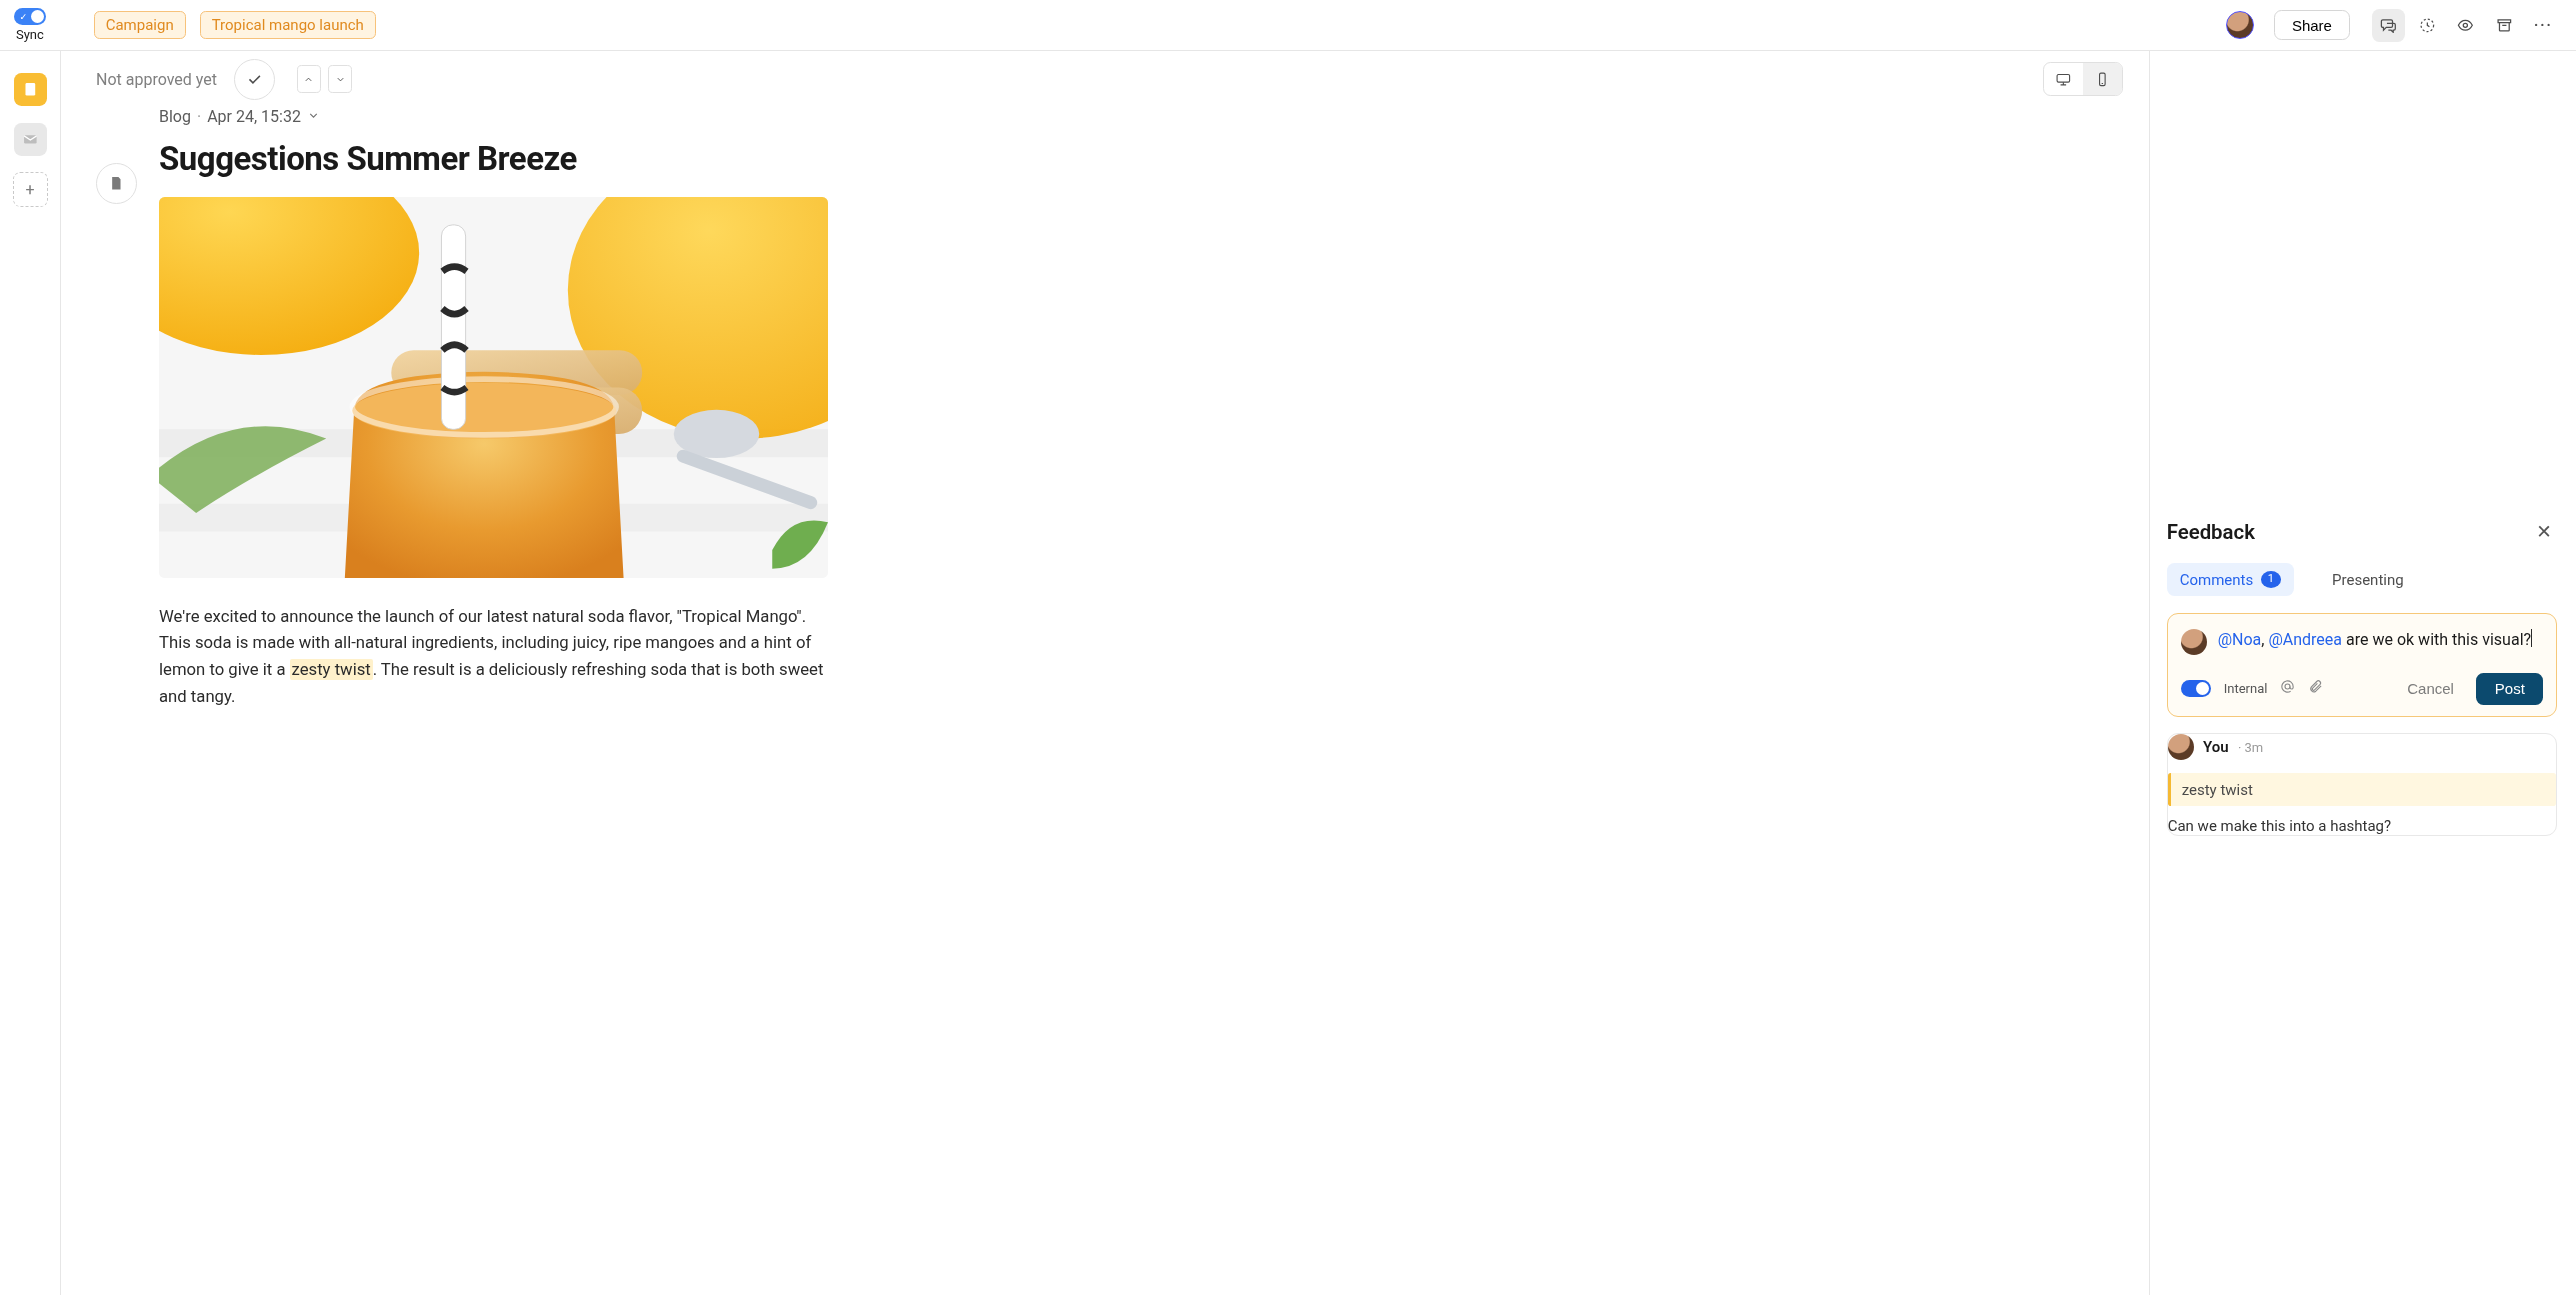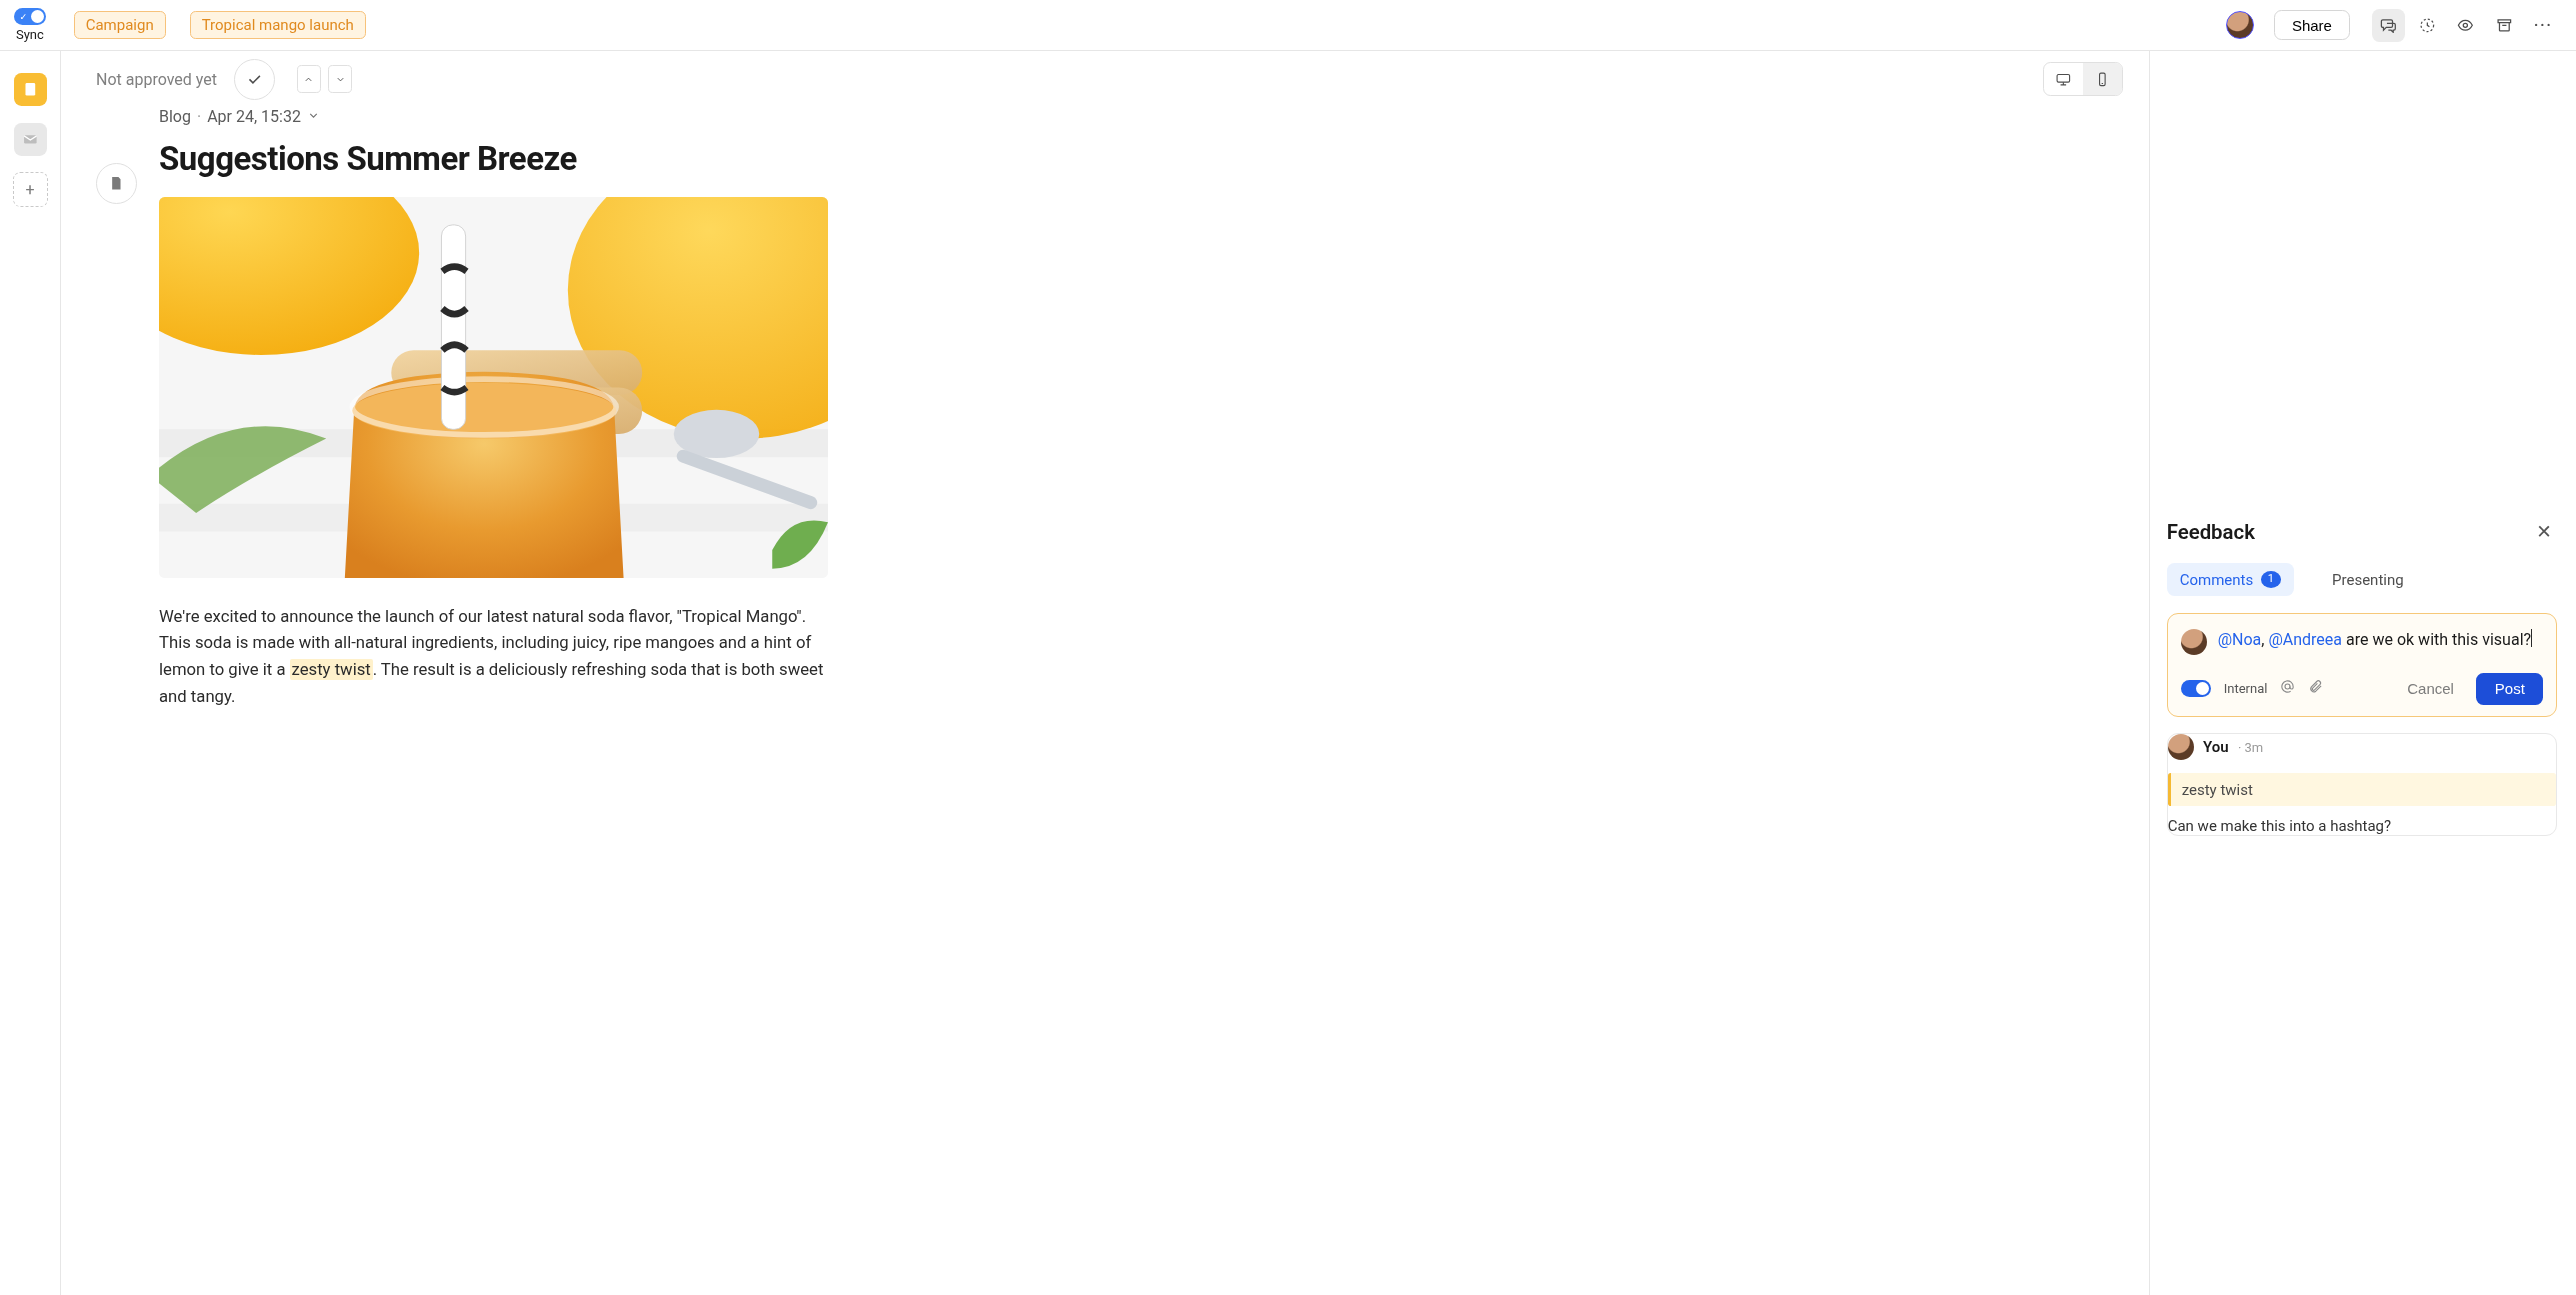--- a/index.html
+++ b/index.html
@@ -61,23 +61,23 @@
     height: 13px;
     border-radius: 50%;
     background: #fff;
   }
   .sync-label {
     font-size: 13px;
     color: #1a1a1a;
   }
 
   .tags {
-    margin-left: 12px;
-    display: flex;
-    gap: 24px;
+    margin-left: 32px;
+    display: flex;
+    gap: 14px;
     align-items: flex-end;
   }
   .tag {
     padding: 3.7px 11px;
     border: 0.9px solid #F7C27A;
     background: #FFF4E1;
     color: #E08A1F;
     border-radius: 5.6px;
     font-size: 15px;
     line-height: 1.2;
@@ -409,21 +409,21 @@
     border-radius: 50%;
     background: #fff;
   }
   .internal-label { font-size: 13px; color: #555; }
   .composer-icon { color: #8a8a8a; cursor: pointer; }
   .composer-icon svg { width: 15px; height: 15px; stroke: currentColor; fill: none; stroke-width: 1.8; }
 
   .composer-row2 .flex { flex: 1; }
   .cancel-btn { color: #7b7b7b; font-size: 15px; cursor: pointer; background: none; border: none; padding: 5.6px 9.3px; }
   .post-btn {
-    background: #1d4ed8;
+    background: #0c4a6e;
     color: #fff;
     border: none;
     border-radius: 7.4px;
     font-size: 15px;
     padding: 7.4px 18.6px;
     cursor: pointer;
   }
 
   .comment-card {
     border: 0.9px solid #e8e8e8;

